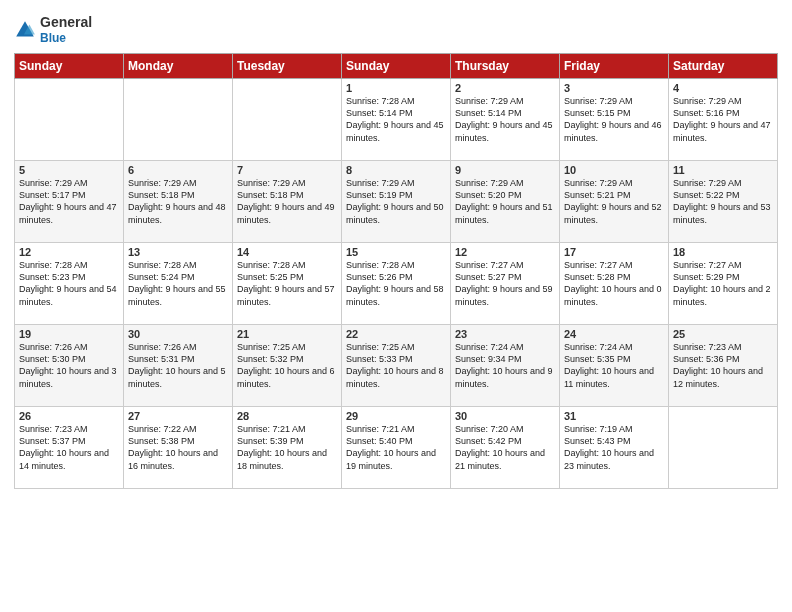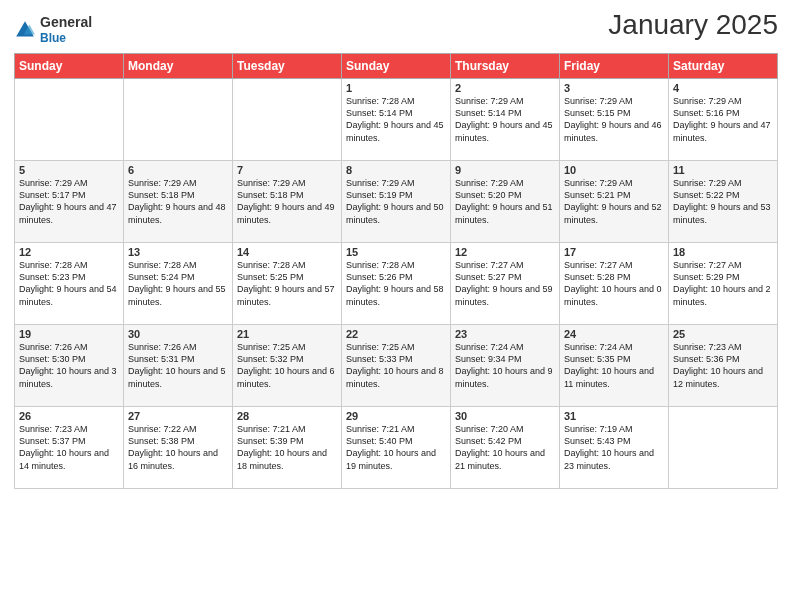--- a/index.html
+++ b/index.html
@@ -57,21 +57,21 @@
       font-size: 14px;
       font-weight: normal;
       color: #333;
     }
     .calendar {
       width: 100%;
       border-collapse: collapse;
       table-layout: fixed;
     }
     .calendar th {
-      background: #ef4444;
+      background: #b91c1c;
       color: #fff;
       font-size: 12px;
       font-weight: bold;
       padding: 5px 4px;
       text-align: left;
       border: 1px solid #aaa;
     }
     .calendar td {
       border: 1px solid #ccc;
       vertical-align: top;
@@ -107,21 +107,20 @@
       <svg class="logo-icon" viewBox="0 0 40 40" xmlns="http://www.w3.org/2000/svg">
         <polygon points="20,4 36,32 4,32" fill="#1a6faf"></polygon>
         <polygon points="28,10 38,28 18,28" fill="#3399cc" opacity="0.6"></polygon>
       </svg>
       <div>
         <div class="logo-text-general">General</div>
         <div class="logo-text-blue">Blue</div>
       </div>
     </div>
     <div class="title-block">
-      <h1>January 2025</h1>
     </div>
   </div>
 
   <table class="calendar">
     <thead>
       <tr>
       <th>Sunday</th>
           <th>Monday</th>
           <th>Tuesday</th>
           <th>Sunday</th>

